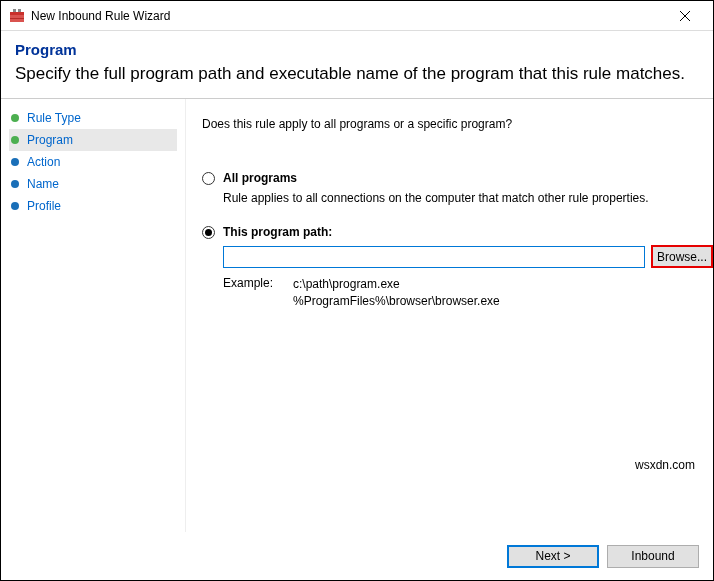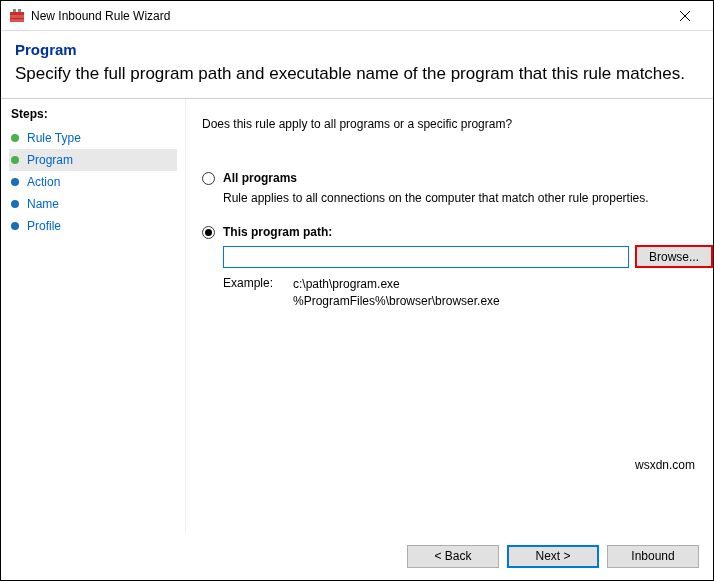--- a/index.html
+++ b/index.html
@@ -85,21 +85,21 @@
     .option-label { font-weight: bold; font-size: 12px; }
     .option-desc { font-size: 12px; margin-left: 21px; margin-bottom: 20px; }
     .path-row {
       display: flex; align-items: center; margin-left: 21px; margin-top: 6px;
     }
     .path-input {
       flex: 1; height: 22px; border: 1px solid #0078d7;
       padding: 2px 4px; font-size: 12px;
     }
     .browse-btn {
-      width: 78px; height: 23px; margin-left: 6px;
+      width: 62px; height: 23px; margin-left: 6px;
       background: #e1e1e1; font-size: 12px;
       border: 2px solid #e60000;
       cursor: default;
       display:flex;align-items:center;justify-content:center;
     }
     .example-row {
       display: flex; margin-left: 21px; margin-top: 8px; font-size: 12px;
     }
     .example-label { width: 70px; }
     .example-paths { line-height: 1.4; }
@@ -149,21 +149,20 @@
   </div>
 </div>
 
 <div class="header">
   <div class="page-title">Program</div>
   <div class="page-desc">Specify the full program path and executable name of the program that this rule matches.</div>
 </div>
 
 <div class="content">
   <div class="sidebar">
-    <div class="steps-title">Steps:</div>
 
     <div class="step-item active">
       <span class="step-bullet green"></span>
       <span class="step-label">Rule Type</span>
     </div>
     <div class="step-item current">
       <span class="step-bullet green"></span>
       <span class="step-label">Program</span>
     </div>
     <div class="step-item">
@@ -203,16 +202,15 @@
         <div>c:\path\program.exe</div>
         <div>%ProgramFiles%\browser\browser.exe</div>
       </div>
     </div>
 
     <div class="watermark">wsxdn.com</div>
   </div>
 </div>
 
 <div class="footer">
-  <div class="btn">&lt; Back</div>
   <div class="btn next-btn">Next &gt;</div>
   <div class="btn">Inbound</div>
 </div>
 
 </body></html>

